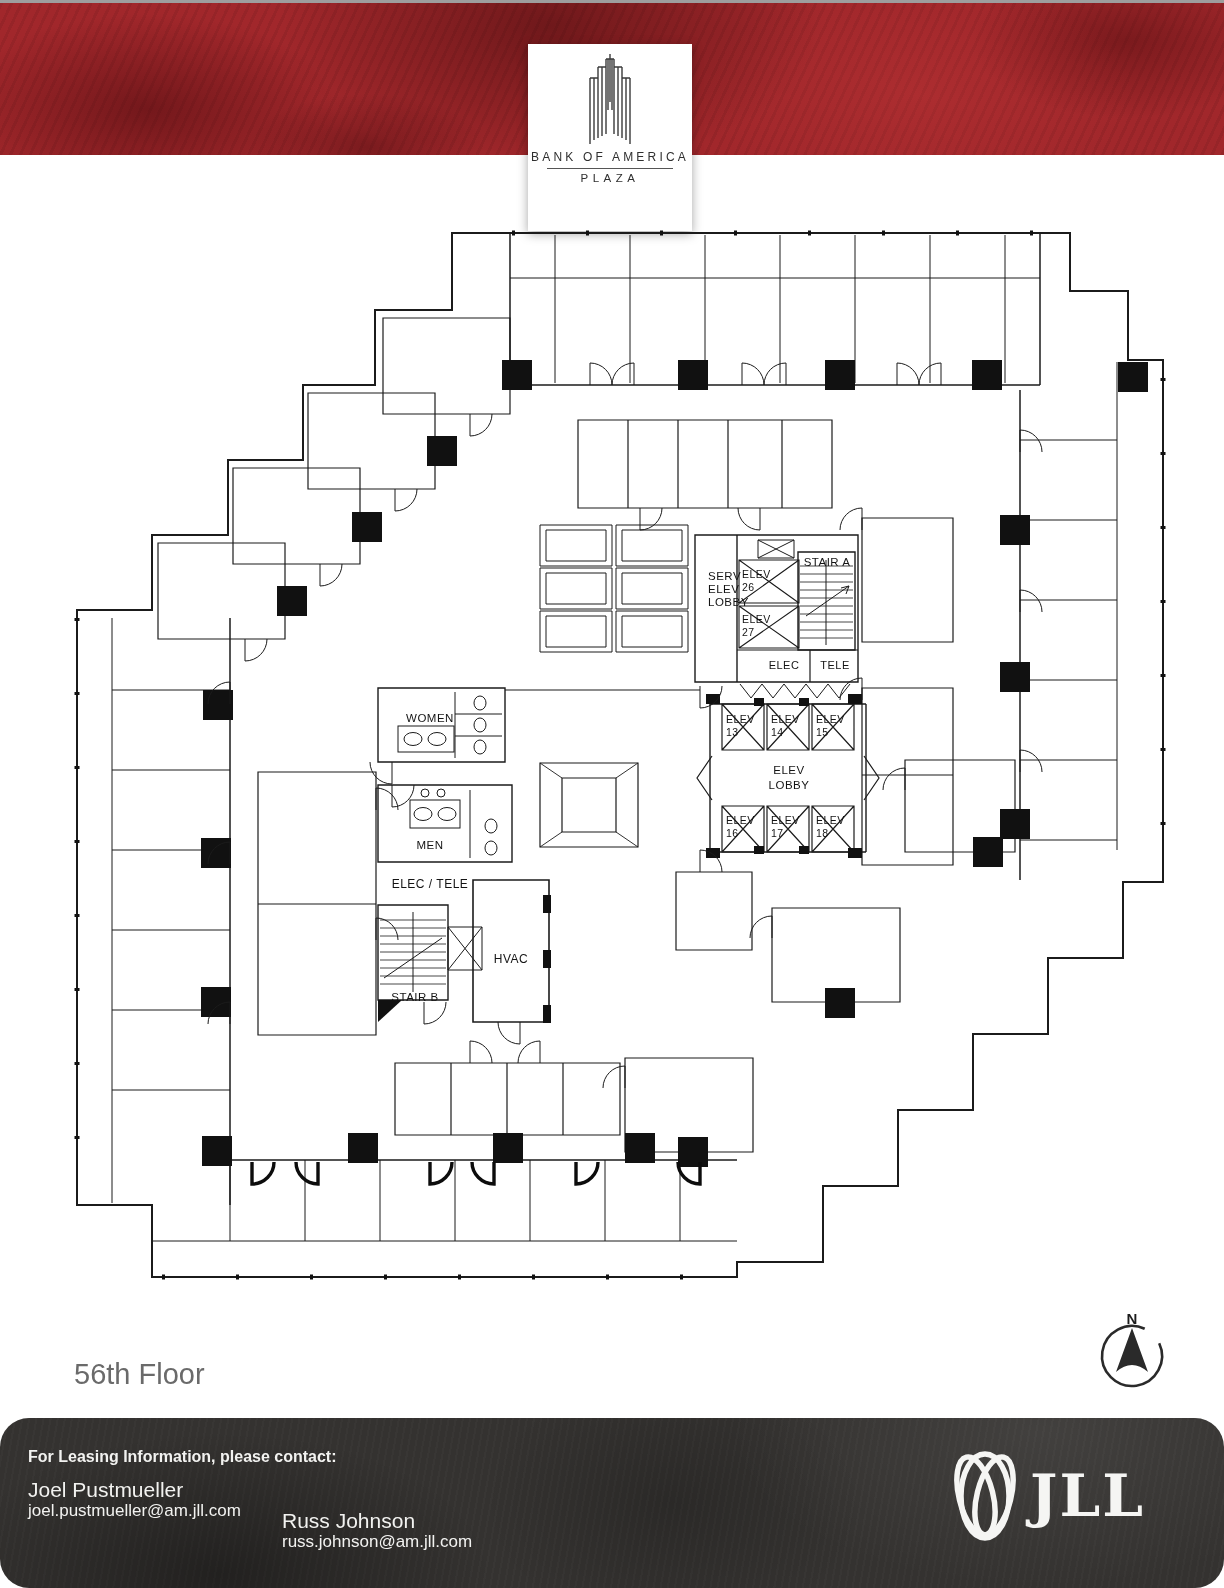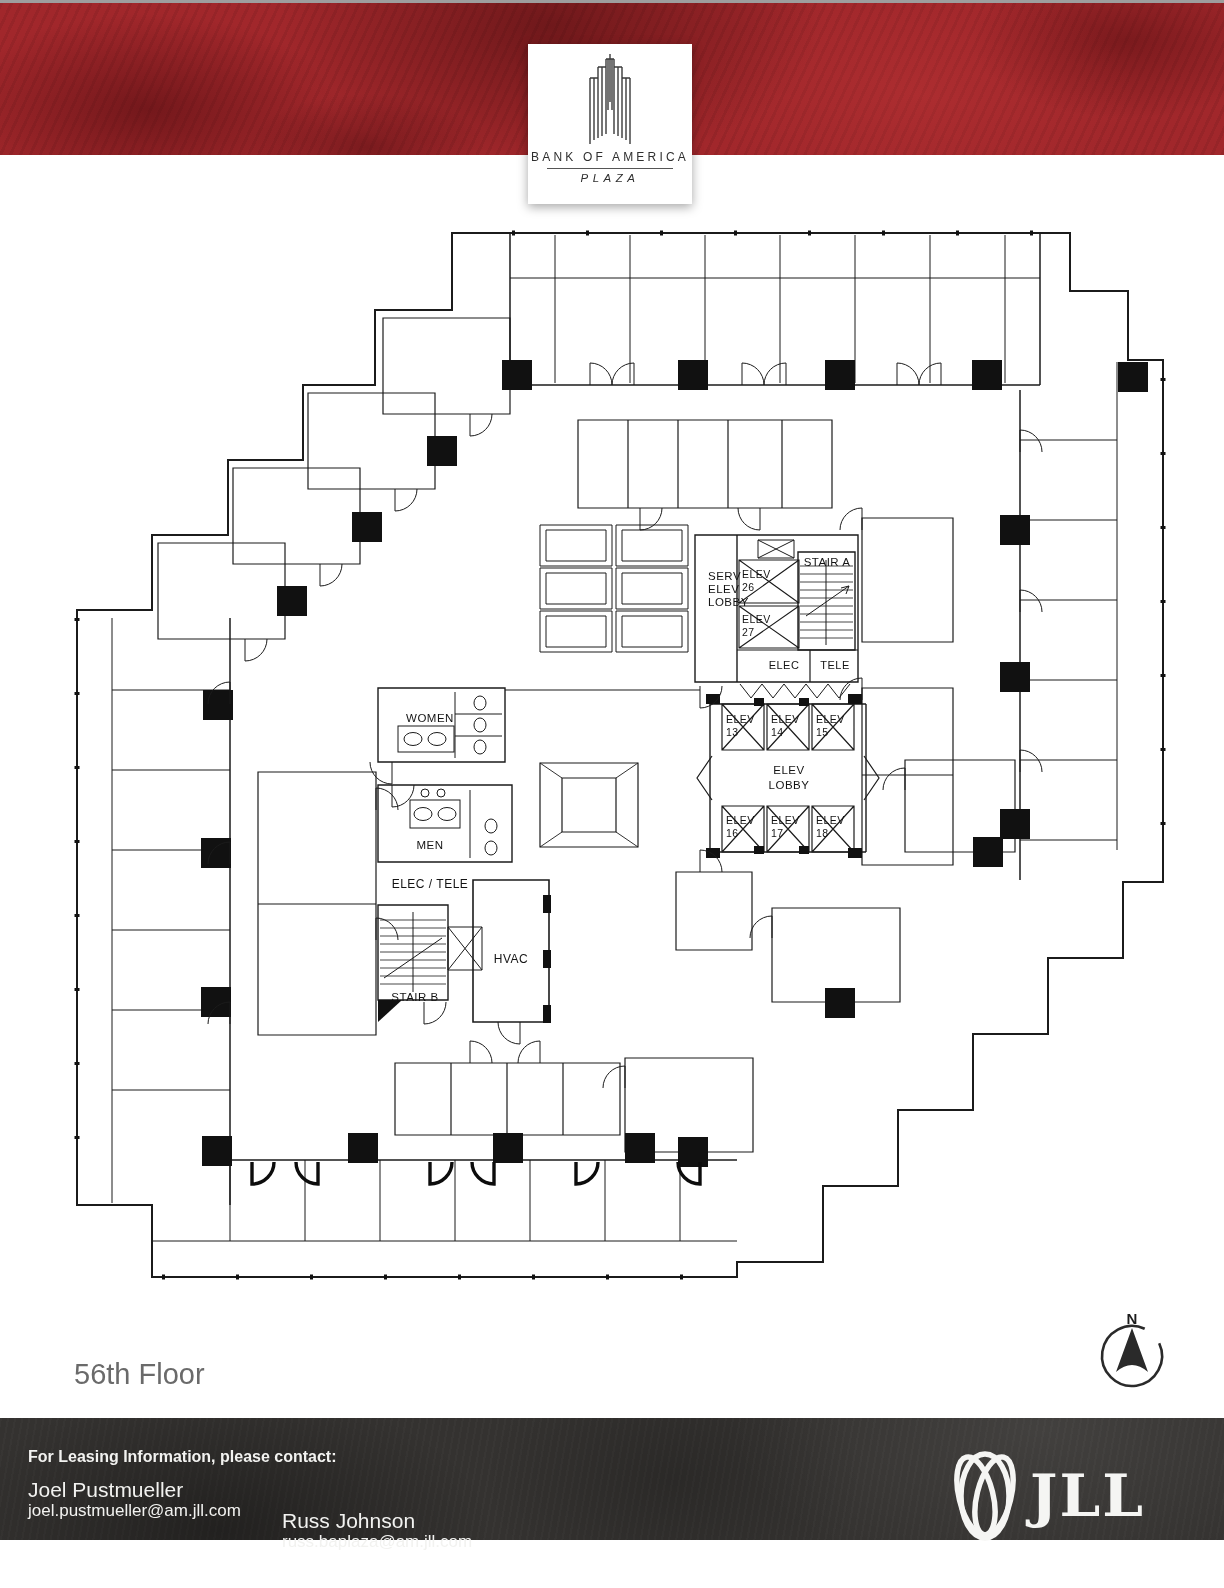--- a/index.html
+++ b/index.html
@@ -8,37 +8,37 @@
   .topline{position:absolute;left:0;top:0;width:100%;height:3px;background:#9e9e9e;}
   .banner{position:absolute;left:0;top:3px;width:100%;height:152px;
     background-color:#a1272b;
     background-image:
       radial-gradient(ellipse 320px 160px at 12% 70%, rgba(60,5,8,.45), transparent 60%),
       radial-gradient(ellipse 420px 220px at 45% 15%, rgba(30,0,0,.38), transparent 65%),
       radial-gradient(ellipse 360px 190px at 75% 60%, rgba(205,62,62,.25), transparent 60%),
       radial-gradient(ellipse 260px 130px at 92% 25%, rgba(70,8,10,.42), transparent 60%),
       radial-gradient(ellipse 200px 90px at 30% 95%, rgba(50,4,6,.35), transparent 60%),
       repeating-linear-gradient(115deg, rgba(0,0,0,.07) 0 3px, transparent 3px 9px);}
-  .brand-card{position:absolute;left:528px;top:44px;width:164px;height:160px;background:#fff;
+  .brand-card{position:absolute;left:528px;top:44px;width:164px;height:187px;background:#fff;
       box-shadow:0 3px 10px rgba(0,0,0,.35);text-align:center;}
   .brand-card svg{display:block;margin:8px auto 2px auto;}
   .brand-line1{font-size:12px;letter-spacing:3.2px;color:#2f2f2f;white-space:nowrap;}
   .brand-rule{width:126px;height:1px;background:#555;margin:4px auto 3px auto;}
-  .brand-line2{font-size:11.5px;letter-spacing:4.5px;color:#2f2f2f;font-style:italic;}
+  .brand-line2{font-size:11.5px;letter-spacing:4.5px;color:#2f2f2f;}
   .plan{position:absolute;left:0;top:0;width:1224px;height:1588px;}
   .plan path,.plan line,.plan rect,.plan ellipse,.plan circle,.plan polyline
       {vector-effect:none;}
   .floor-label{position:absolute;left:74px;top:1358px;font-size:29px;color:#6a6a6a;}
-  .footer{position:absolute;left:0;top:1418px;width:100%;height:122px;color:#f2f2f0;
+  .footer{position:absolute;left:0;top:1418px;width:100%;height:170px;color:#f2f2f0;
     background-color:#343230;
     background-image:
       radial-gradient(ellipse 520px 260px at 85% 8%, rgba(255,255,255,.07), transparent 60%),
       radial-gradient(ellipse 420px 220px at 18% 92%, rgba(0,0,0,.35), transparent 65%),
       radial-gradient(ellipse 320px 220px at 55% 50%, rgba(0,0,0,.18), transparent 60%),
-      repeating-linear-gradient(100deg, rgba(255,255,255,.02) 0 2px, transparent 2px 7px);}
+      repeating-linear-gradient(100deg, rgba(255,255,255,.02) 0 2px, transparent 2px 7px); border-radius: 29px;}
   .footer-heading{position:absolute;left:28px;top:30px;font-size:16px;font-weight:bold;}
   .contact-name{position:absolute;top:60px;font-size:21px;}
   .contact-email{position:absolute;top:83px;font-size:17px;}
   .c1{left:28px;} .c2{left:282px;margin-top:31px;}
   .footer-phoneline{position:absolute;left:28px;top:108px;font-size:22px;font-weight:bold;letter-spacing:.3px;}
   .footer-phoneline .sep{margin:0 12px;font-weight:normal;}
   .jll-logo{position:absolute;left:938px;top:26px;}
   .jll-text{font-family:"DejaVu Serif",serif;font-weight:bold;}
 </style>
 </head>
@@ -335,21 +335,21 @@
     </g>
   </svg>
 
   <div class="floor-label">56th Floor</div>
 
   <div class="footer">
     <div class="footer-heading">For Leasing Information, please contact:</div>
     <div class="contact-name c1">Joel Pustmueller</div>
     <div class="contact-name c2">Russ Johnson</div>
     <div class="contact-email c1">joel.pustmueller@am.jll.com</div>
-    <div class="contact-email c2">russ.baplaza@am.jll.com</div>
+    <div class="contact-email c2">russ.johnson@am.jll.com</div>
     <svg class="jll-logo" width="240" height="110" viewBox="0 0 240 110">
       <g stroke="#f5f5f3" stroke-width="5.5" fill="none">
         <ellipse cx="38" cy="52" rx="17" ry="40" transform="rotate(-14 38 52)"></ellipse>
         <ellipse cx="47" cy="52" rx="24" ry="42"></ellipse>
         <ellipse cx="56" cy="52" rx="17" ry="40" transform="rotate(14 56 52)"></ellipse>
       </g>
       <text class="jll-text" x="92" y="72" font-size="58" fill="#f5f5f3" letter-spacing="2">JLL</text>
     </svg>
   </div>
 

